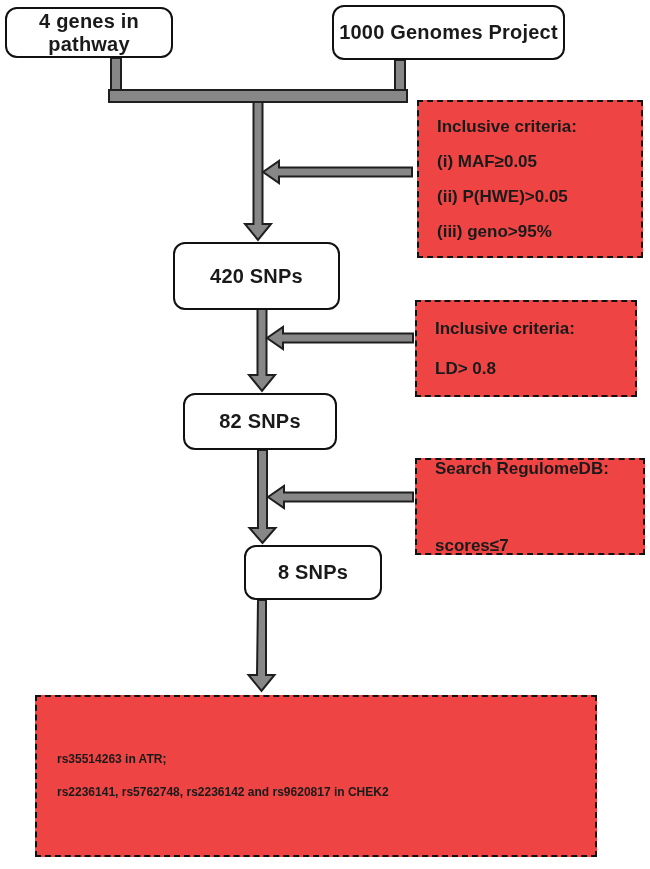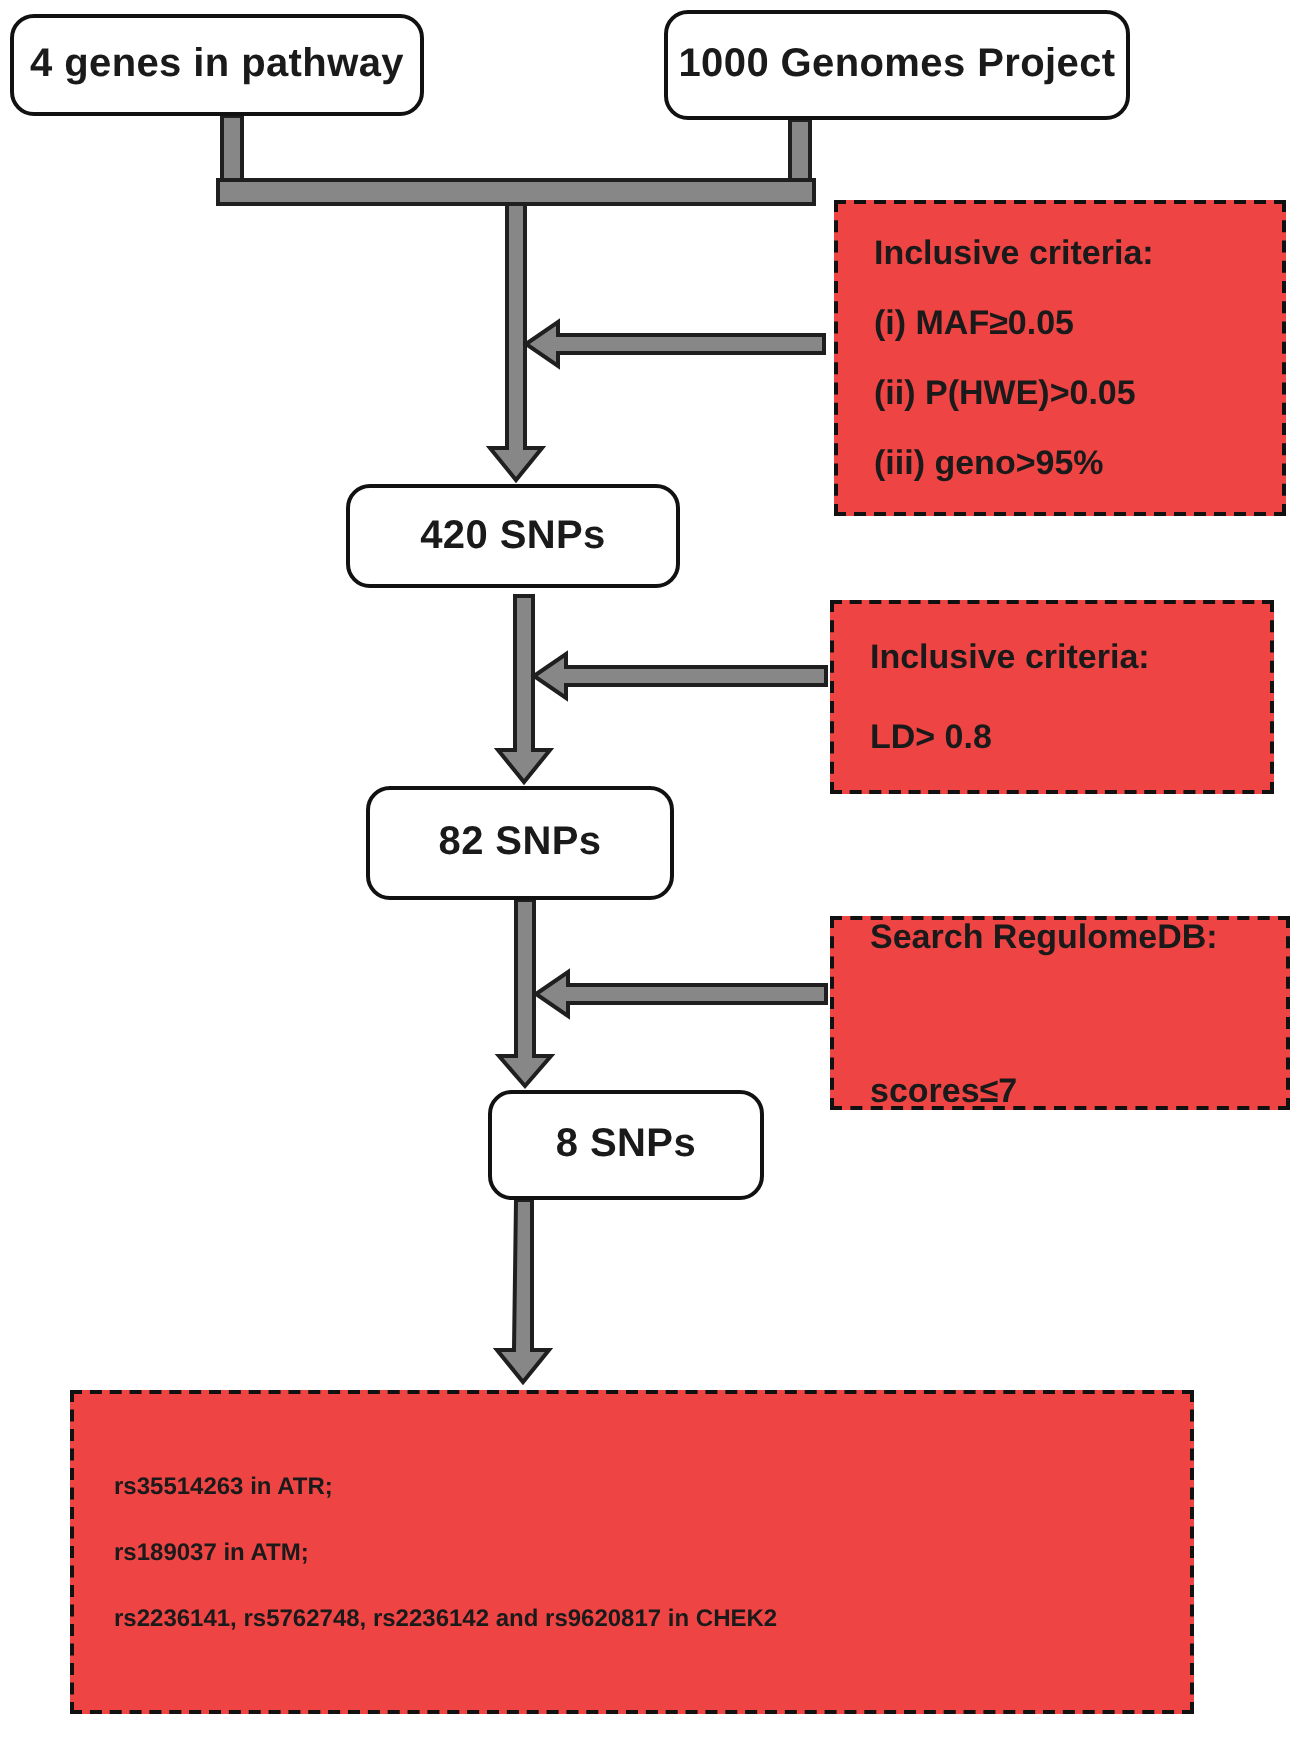--- a/index.html
+++ b/index.html
@@ -59,29 +59,29 @@
 
     <polygon class="conn" points="267,338 283,327 283,333.5 413,333.5 413,342.5 283,342.5 283,349"></polygon>
 
     <polygon class="conn" points="258,450 267,450 267,528 275.5,528 262.5,543 249.5,528 258,528"></polygon>
 
     <polygon class="conn" points="268,497 284,486 284,492.5 413,492.5 413,501.5 284,501.5 284,508"></polygon>
 
     <polygon class="conn" points="258,600 266,600 266,675 274.5,675 261.5,691 248.5,675 257,675"></polygon>
   </svg>
 
-  <div class="node" style="left:5px;top:7px;width:207px;height:51px;justify-content:center;">
+  <div class="node" style="left:5px;top:7px;width:168px;height:51px;justify-content:center;">
     <span>4 genes in pathway</span>
   </div>
 
   <div class="node" style="left:332px;top:5px;width:233px;height:55px;">
     <span>1000 Genomes Project</span>
   </div>
 
-  <div class="node" style="left:173px;top:242px;width:167px;height:52px;">
+  <div class="node" style="left:173px;top:242px;width:167px;height:68px;">
     <span>420 SNPs</span>
   </div>
 
   <div class="node" style="left:183px;top:393px;width:154px;height:57px;text-align:right;">
     <span>82 SNPs</span>
   </div>
 
   <div class="node" style="left:200px;top:545px;width:138px;height:55px;margin-left:44px;">
     <span>8 SNPs</span>
   </div>
@@ -98,17 +98,16 @@
     <div class="line">LD&gt; 0.8</div>
   </div>
 
   <div class="dashedbox" id="criteria3" style="left:415px;top:458px;width:230px;height:97px;gap:40px;">
     <div class="line">Search RegulomeDB:</div>
     <div class="line">scores≤7</div>
   </div>
 
   <div class="dashedbox" id="resultbox" style="left:35px;top:695px;width:562px;height:162px;">
     <div class="line">rs35514263 in ATR;</div>
-    <div class="line">rs189037 in ATM;</div>
     <div class="line">rs2236141, rs5762748, rs2236142 and rs9620817 in CHEK2</div>
   </div>
 
 </div>
 
 </body></html>

